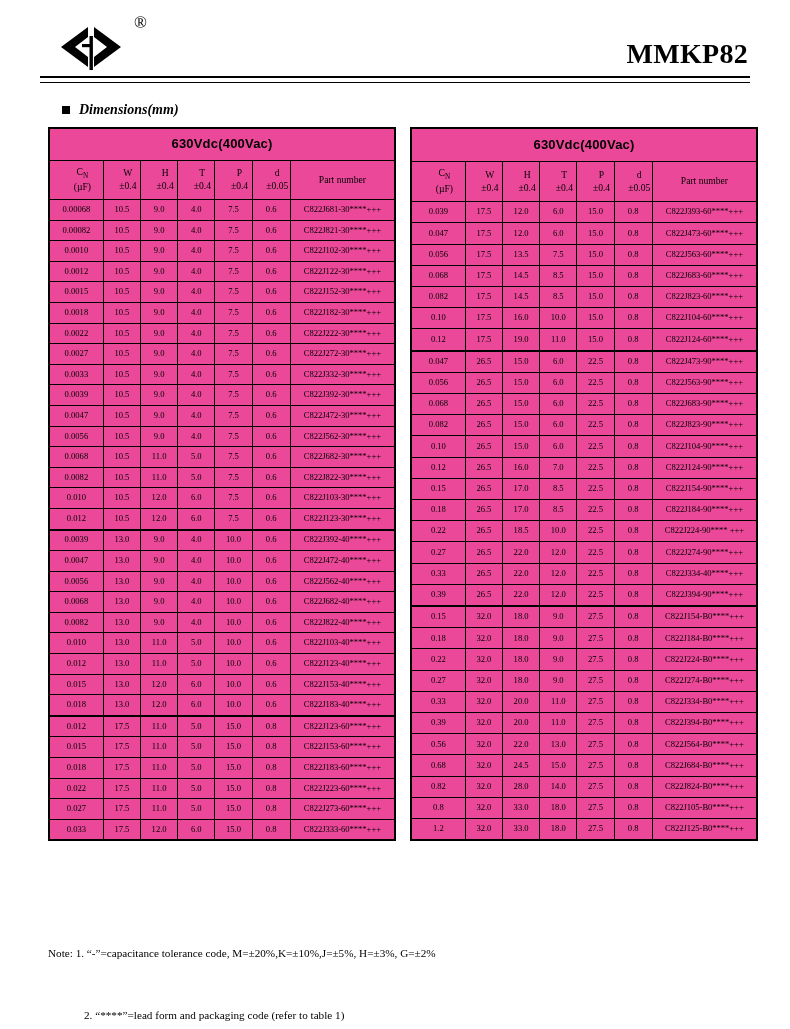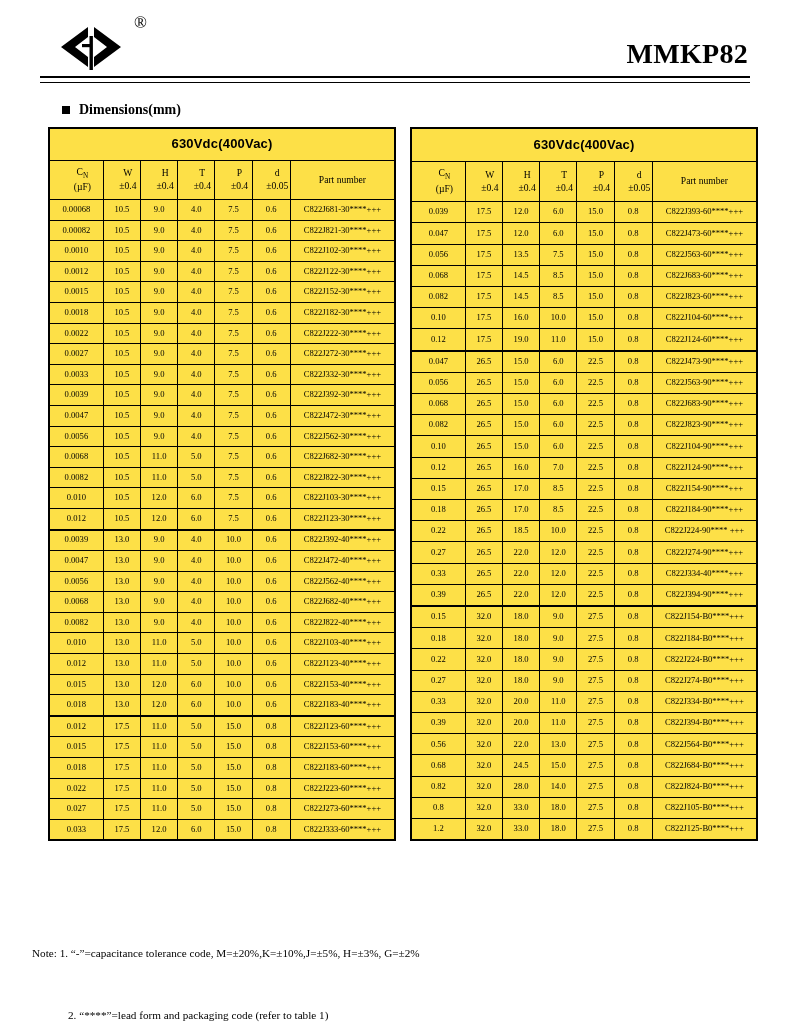--- a/index.html
+++ b/index.html
@@ -66,20 +66,21 @@
   .section-title {
     position: absolute;
     left: 62px;
     top: 102px;
     font-size: 14px;
     font-weight: bold;
     font-family: "Liberation Serif", "DejaVu Serif", serif;
     display: flex;
     align-items: center;
     gap: 9px;
+    font-style: italic;
   }
   .section-bullet {
     width: 8px;
     height: 8px;
     background: #000;
     display: inline-block;
   }
 
   
   .tables-wrap {
@@ -88,21 +89,21 @@
     top: 127px;
     width: 710px;
     display: flex;
     justify-content: space-between;
   }
   .dim-table {
     border-collapse: collapse;
     border: 2px solid #000;
     width: 348px;
     table-layout: fixed;
-    background: #fde047;
+    background: #ec4899;
   }
   .dim-table td, .dim-table th {
     border: 1px solid #000;
     text-align: center;
     vertical-align: middle;
     font-size: 8.6px;
     font-family: "Liberation Serif", "DejaVu Serif", serif;
     font-weight: normal;
     height: 19.6px;
     padding: 0 1px;
@@ -137,21 +138,21 @@
   .c-h   { width: 37px; }
   .c-t   { width: 37px; }
   .c-p   { width: 37px; }
   .c-d   { width: 38px; }
   .c-pn  { width: 104px; }
   .pn-cell { font-size: 8.4px; letter-spacing: -0.05px; }
 
   
   .notes {
     position: absolute;
-    left: 32px;
+    left: 48px;
     top: 944px;
     width: 700px;
     font-size: 11.2px;
     font-family: "Liberation Serif", "DejaVu Serif", serif;
     line-height: 1.75;
   }
   .note-line-2 { padding-left: 36px; margin-top: 42px; }
 </style>
 </head>
 <body>

